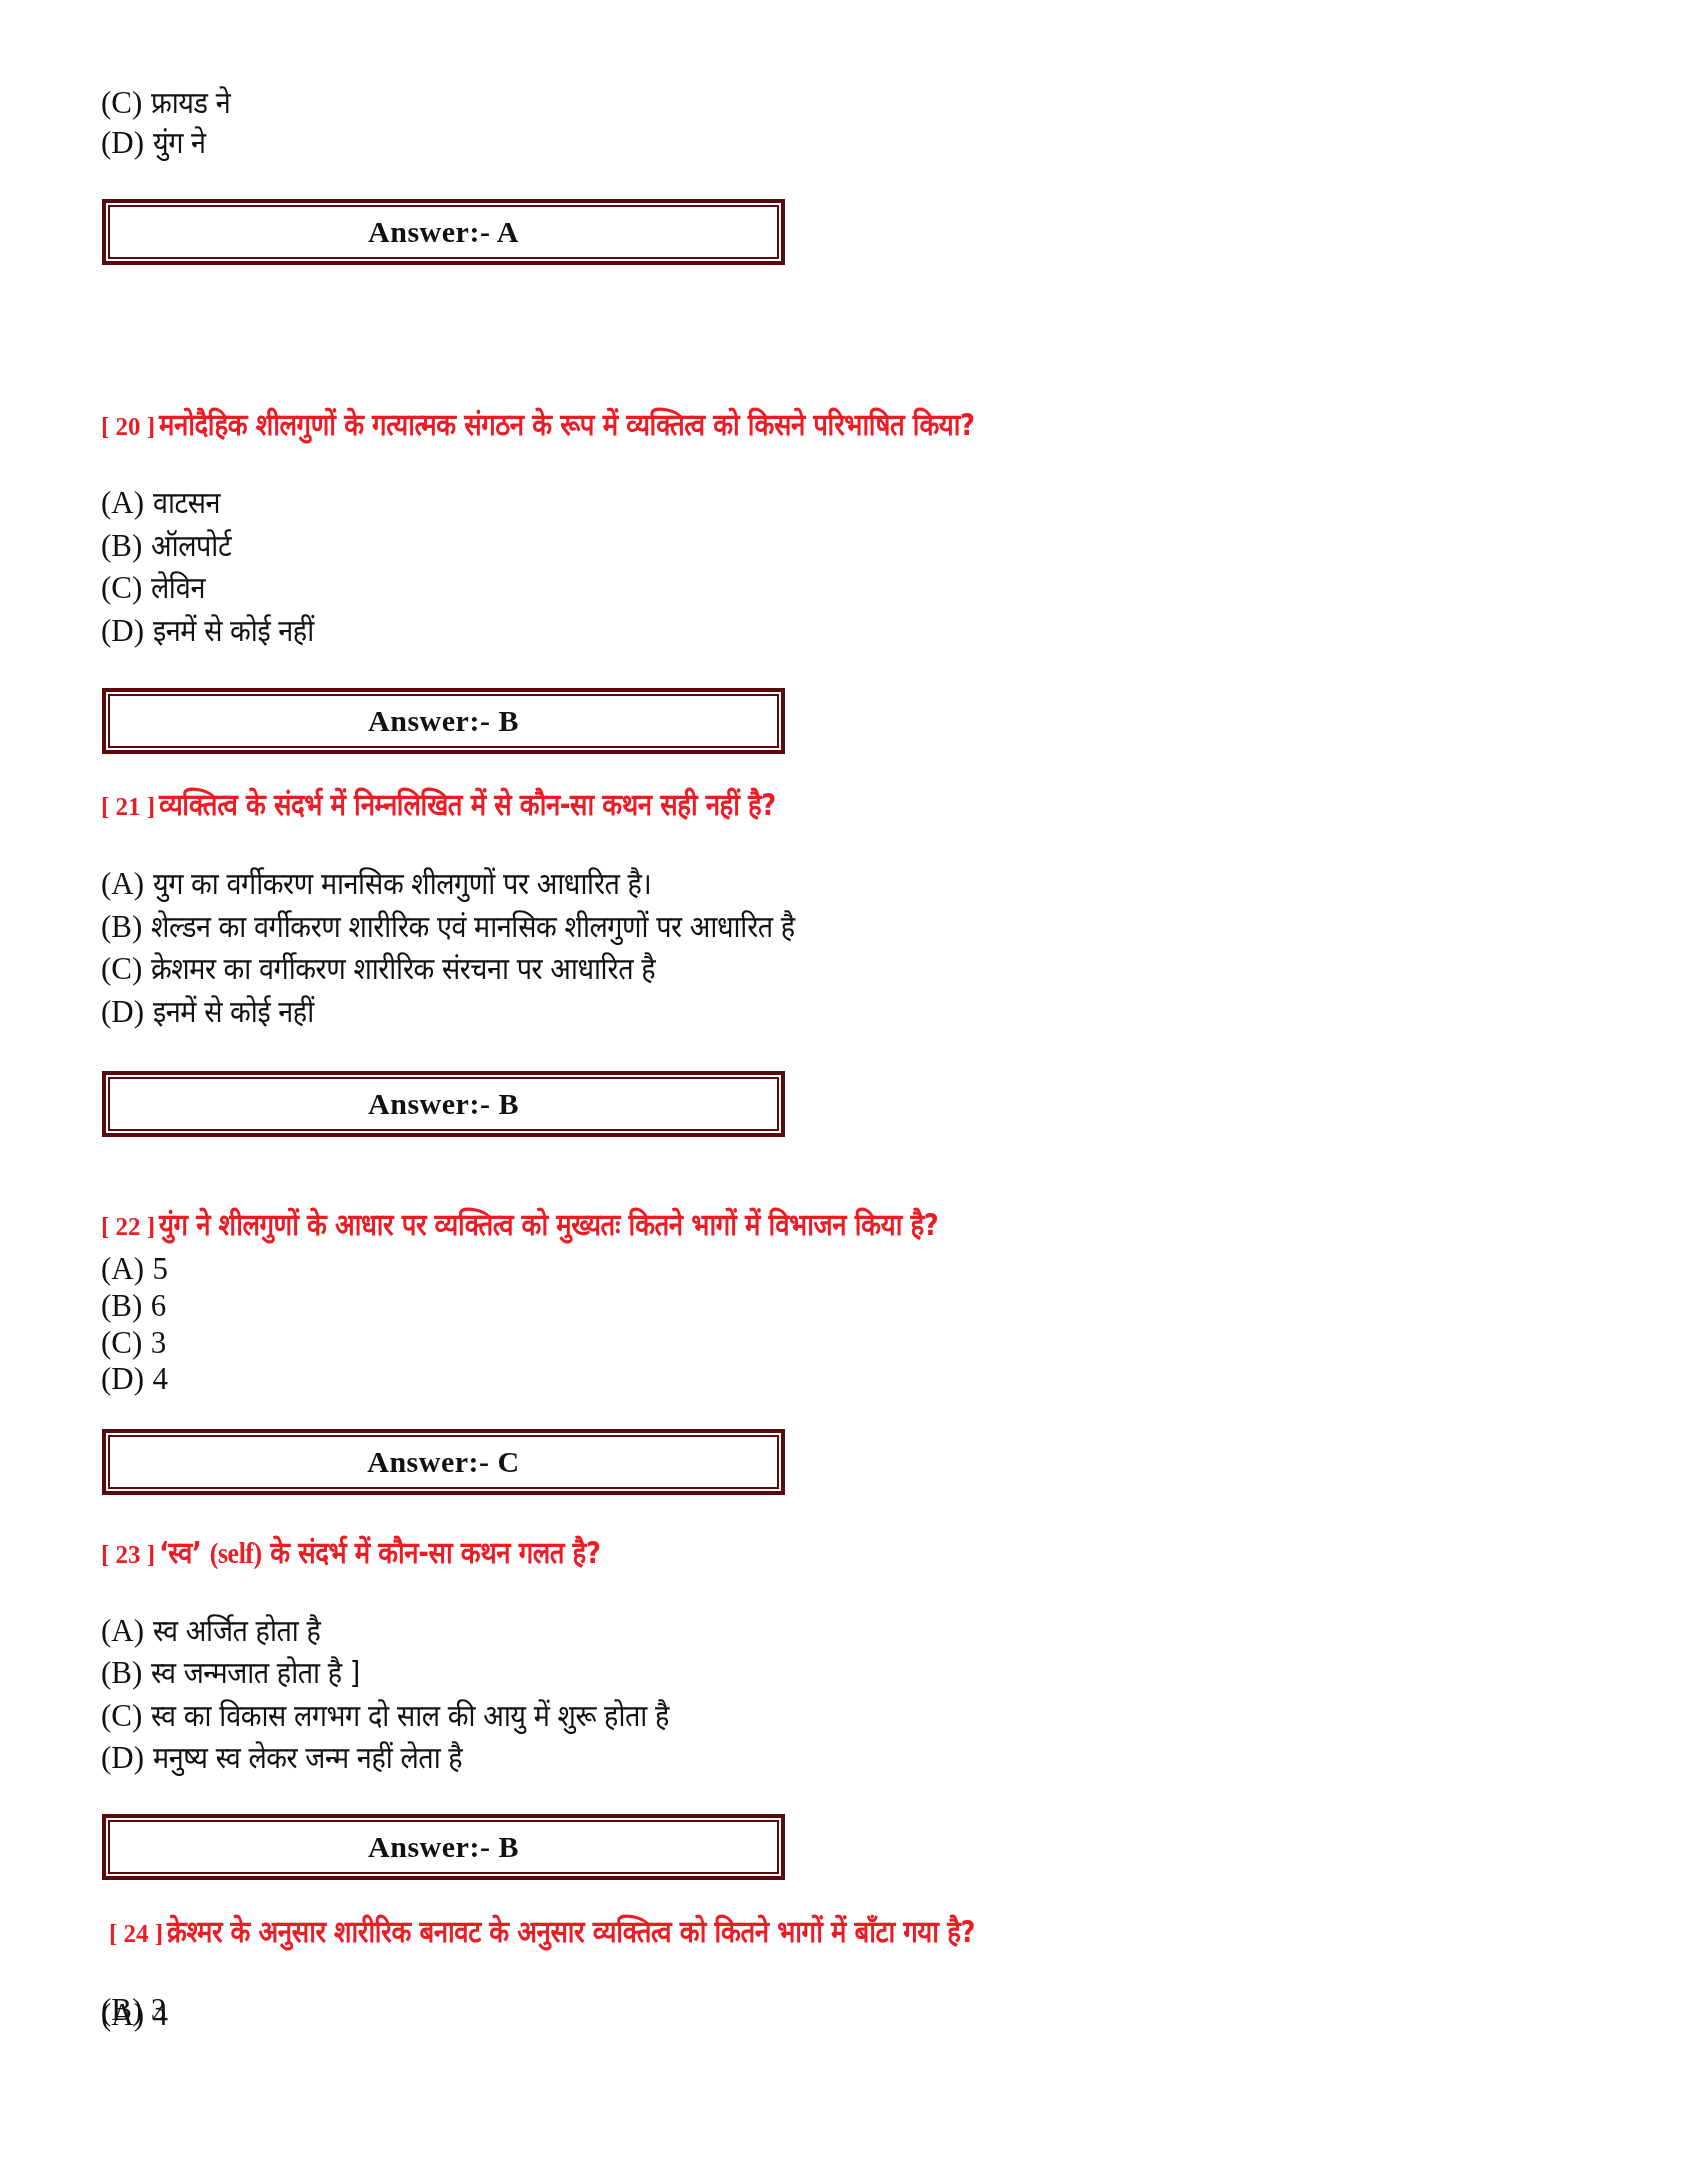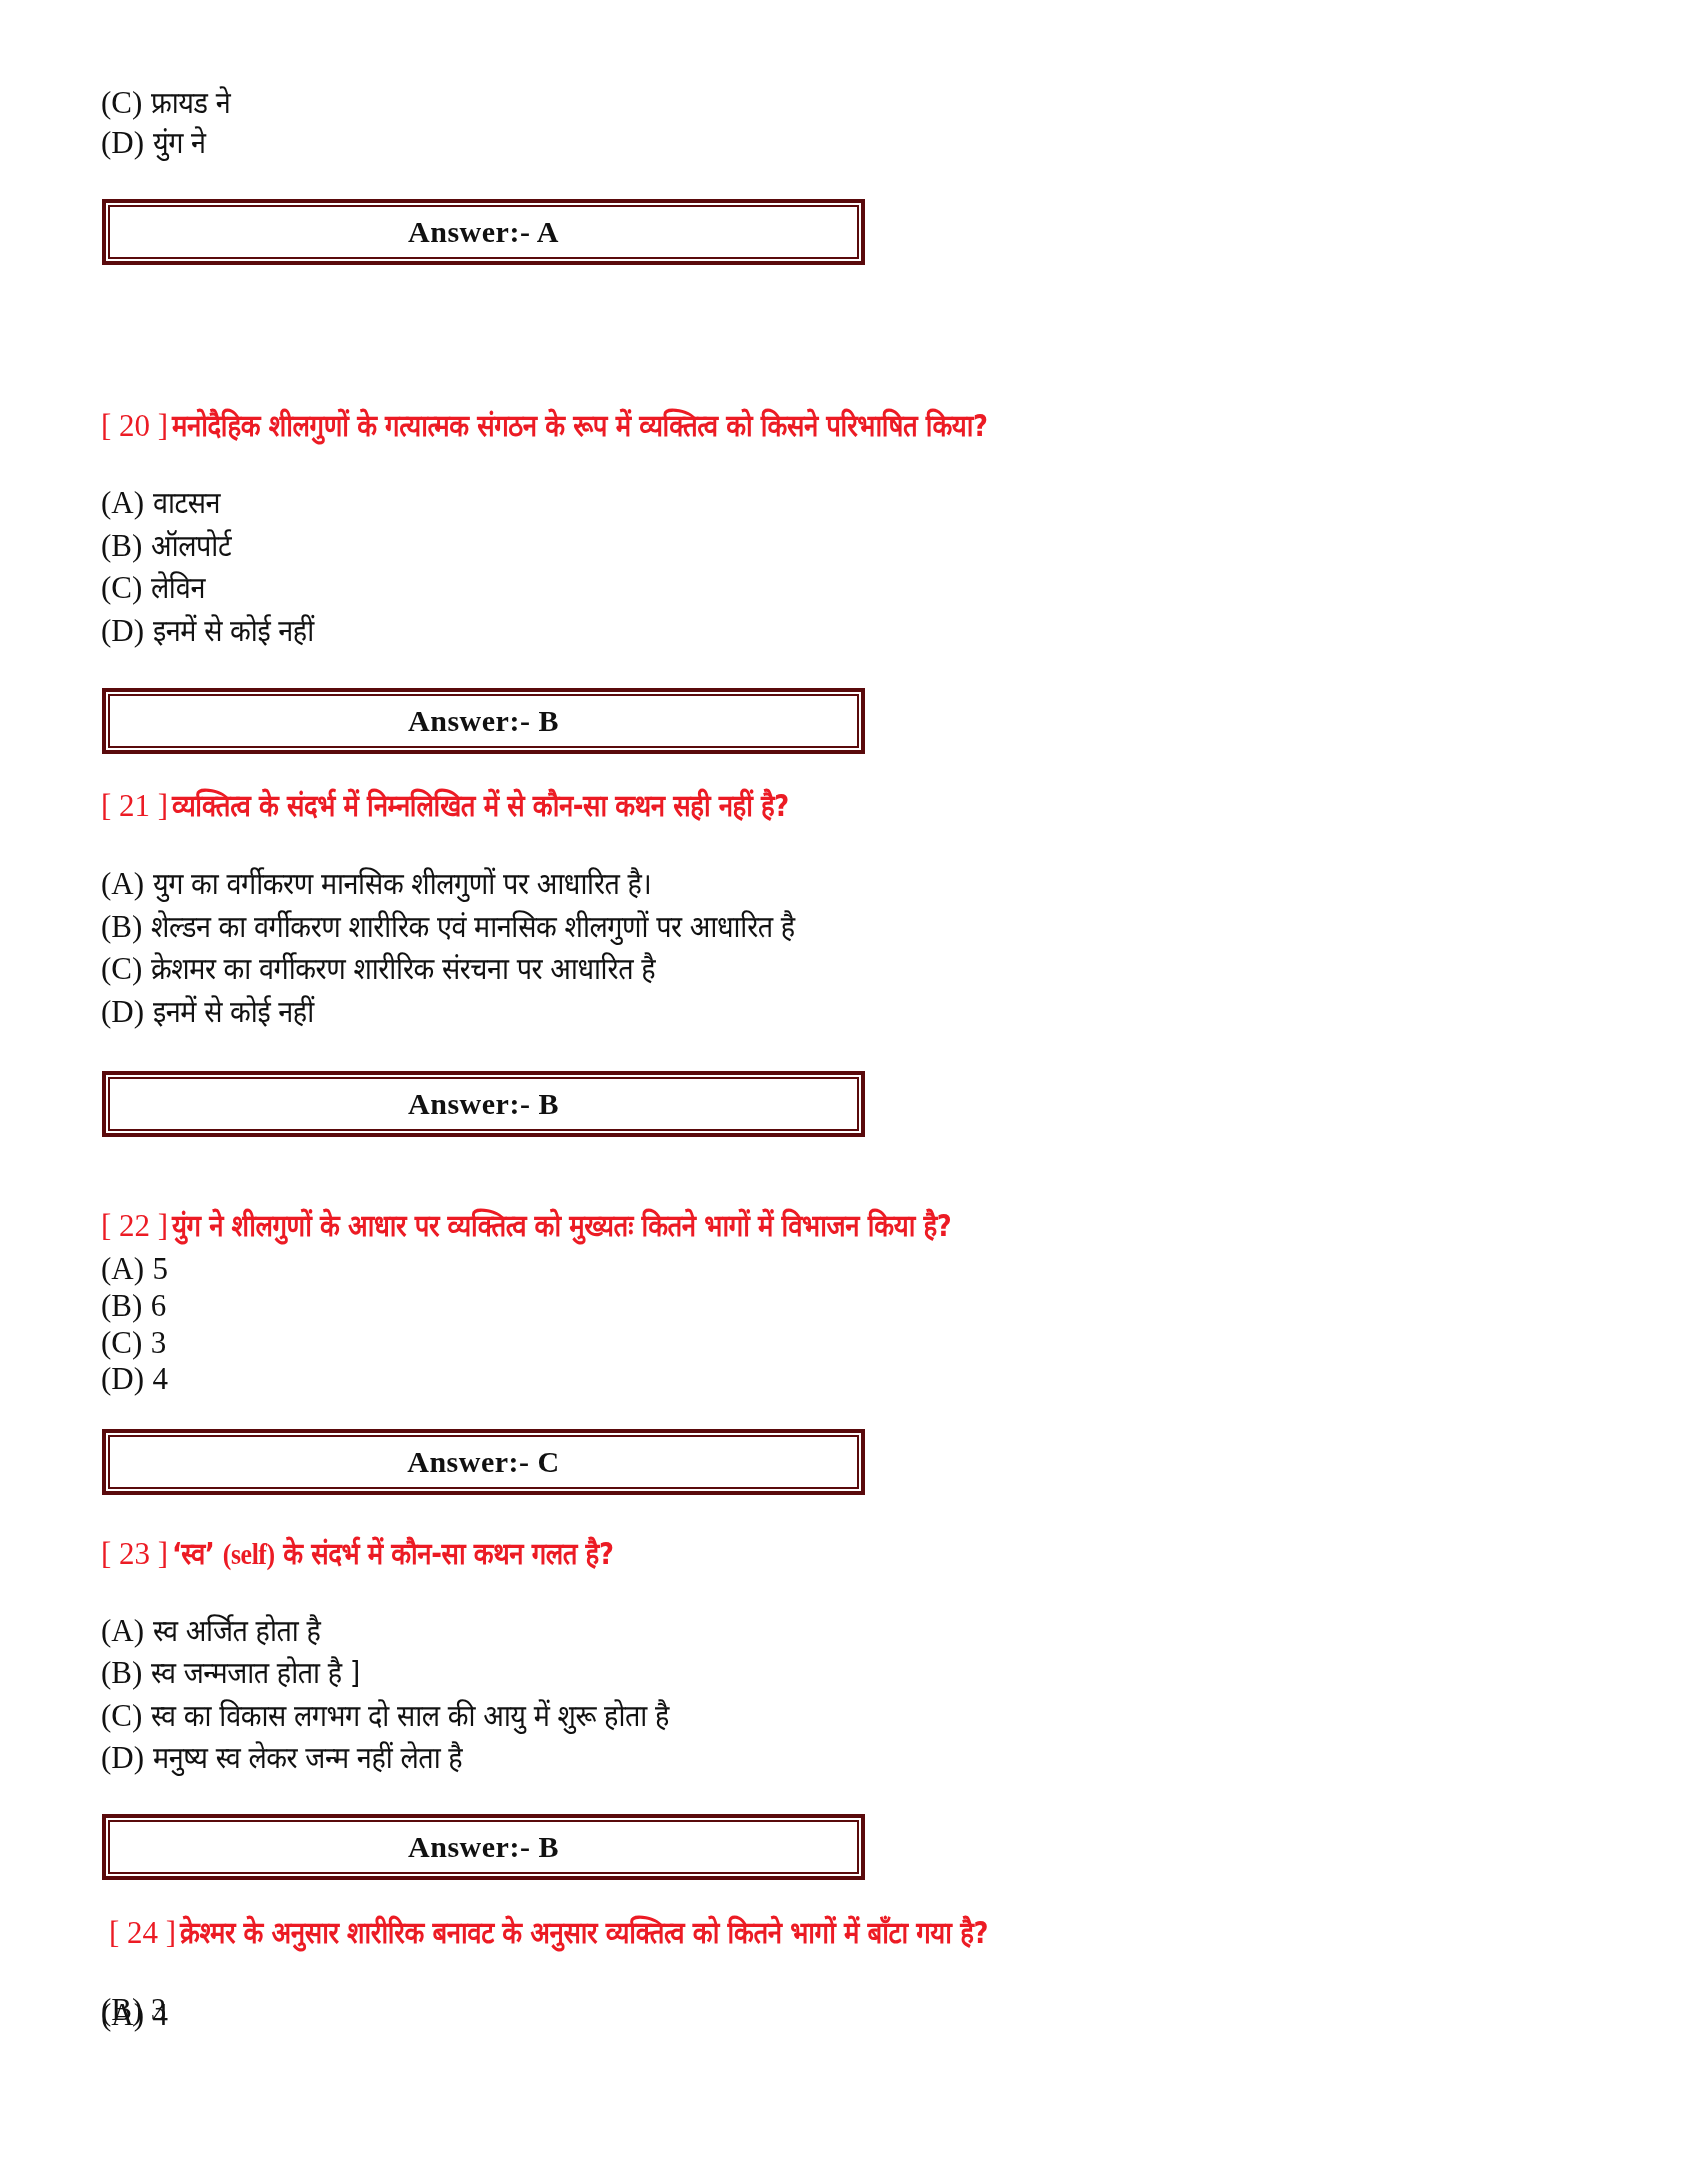--- a/index.html
+++ b/index.html
@@ -42,40 +42,40 @@
     font-size: 31px;
     transform: none;
     letter-spacing: 0;
   }
   .q {
     color: #ec1b24;
     font-weight: bold;
   }
   .q .qnum {
     font-family: "Liberation Serif", serif;
-    font-size: 31px;
-    font-weight: normal;
+    font-size: 25px;
+    font-weight: bold;
   }
   .q .qtext {
     font-family: "DejaVu Sans", sans-serif;
     font-size: 30px;
     font-weight: bold;
     display: inline-block;
     transform: scaleX(0.86);
     transform-origin: left center;
     letter-spacing: -0.5px;
   }
   .q .qtext .en {
     font-family: "Liberation Serif", serif;
     font-size: 30px;
   }
   .answer-box {
     position: absolute;
     left: 102px;
-    width: 763px;
+    width: 683px;
     height: 66px;
     box-sizing: border-box;
     border: 4px solid #5a0a0c;
     padding: 2px;
     background: #ffffff;
   }
   .answer-box .inner {
     width: 100%;
     height: 100%;
     box-sizing: border-box;

